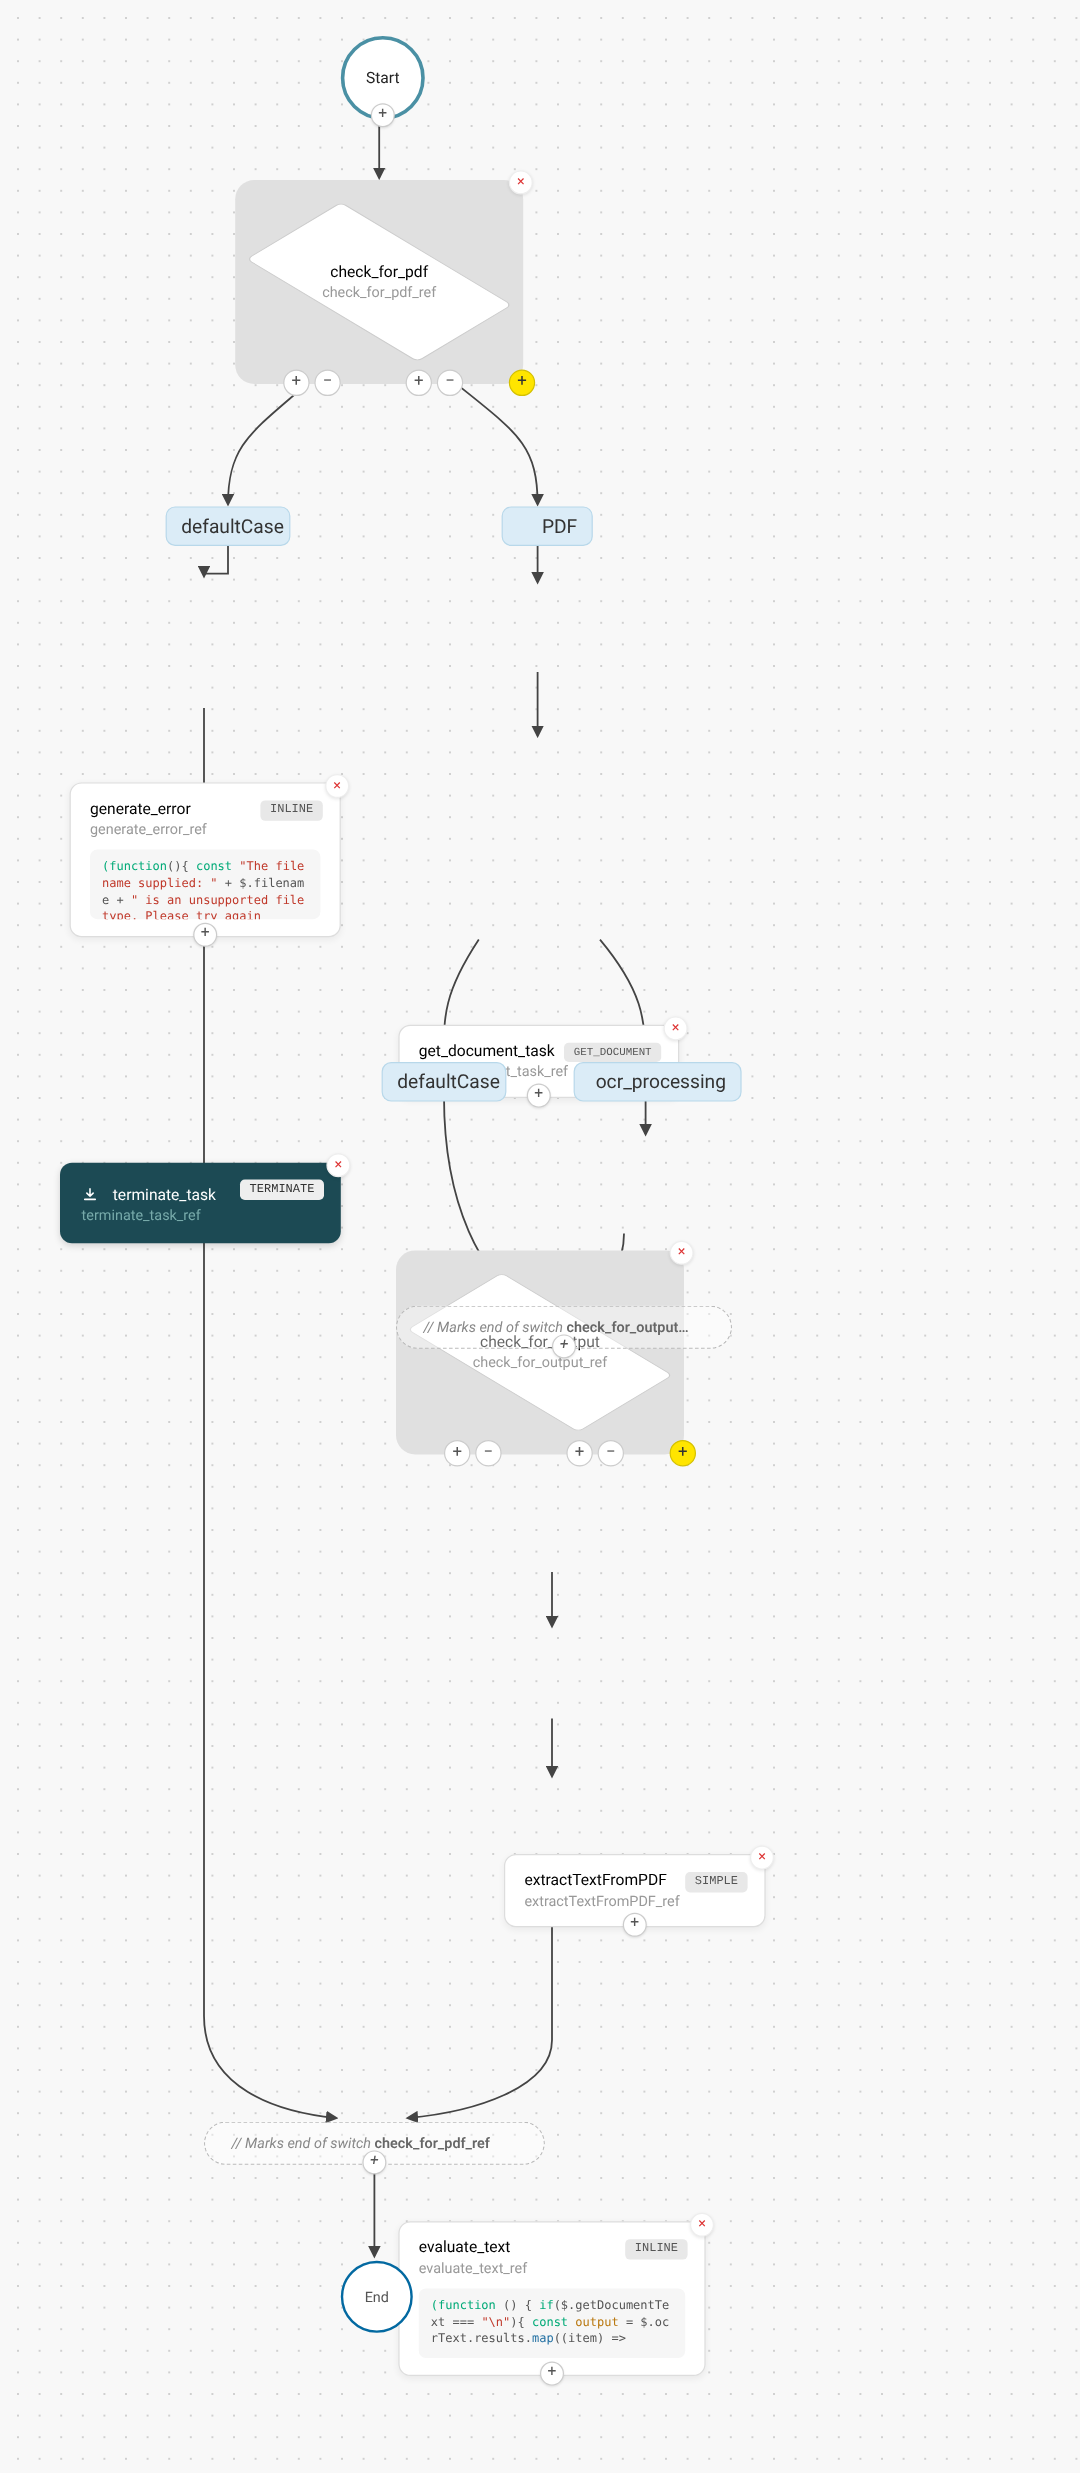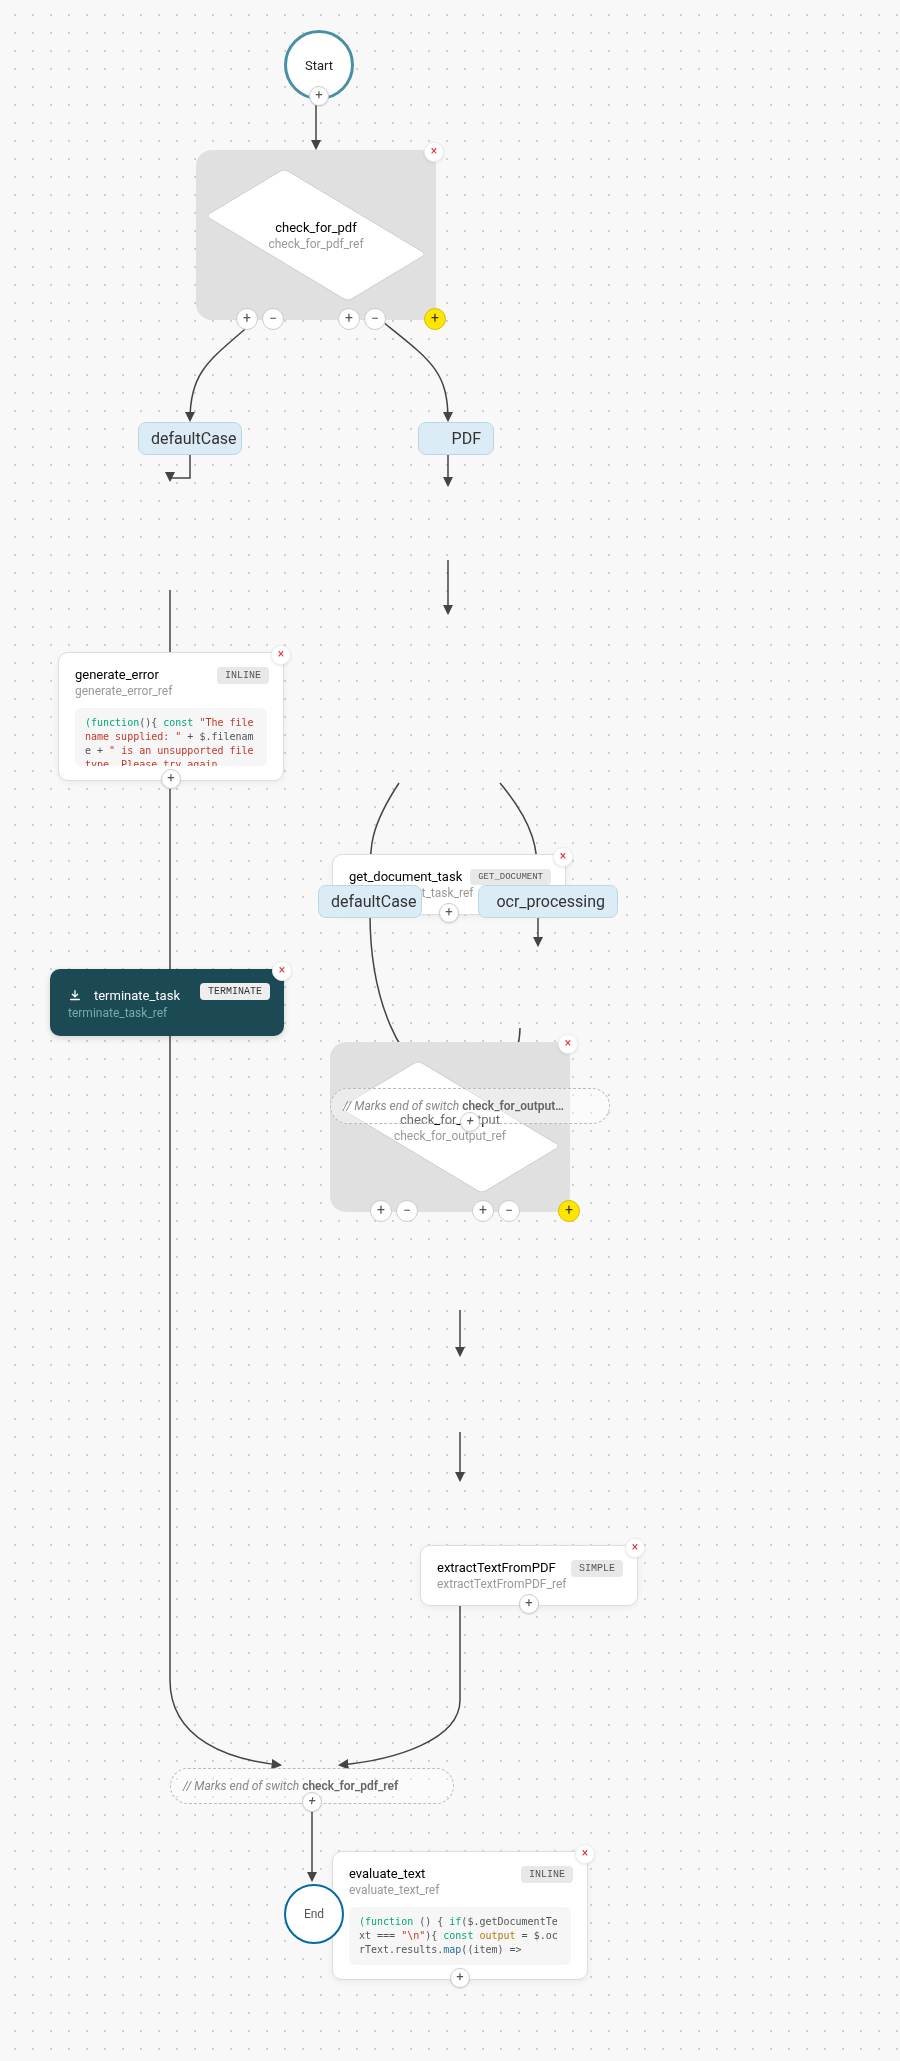--- a/index.html
+++ b/index.html
@@ -22,21 +22,21 @@
 .code-snippet .kw{color:#0a7}
 .code-snippet .str{color:#c0392b}
 .code-snippet .fn{color:#2471a3}
 .code-snippet .var{color:#b9770e}
 .term-box{background:#1c4a54;color:#fff;border-radius:10px;padding:16px 18px;position:relative;box-sizing:border-box;box-shadow:0 2px 6px rgba(0,0,0,0.15)}
 .term-box .task-title{color:#fff}
 .term-box .task-sub{color:#7aa}
 .term-box .task-tag{background:#eee;color:#333}
 .term-icon{display:inline-block;width:14px;height:14px;margin-right:8px;vertical-align:middle}
 .case-pill{background:#dbecf7;border:1px solid #b8d8ea;border-radius:8px;padding:6px 12px;font-size:16px;color:#333;text-align:right;box-sizing:border-box}
-.end-switch{border:1.5px dashed #bbb;border-radius:24px;background:rgba(255,255,255,0.4);padding:10px 12px;font-size:12px;color:#888;text-align:left;box-sizing:border-box;font-style:italic}
+.end-switch{border:1.5px dashed #bbb;border-radius:24px;background:rgba(255,255,255,0.4);padding:10px 22px;font-size:12px;color:#888;text-align:left;box-sizing:border-box;font-style:italic}
 .end-switch b{color:#666;font-style:normal;font-weight:600}
 .close-btn{position:absolute;width:18px;height:18px;border-radius:50%;background:#fff;border:1px solid #eee;color:#d33;font-size:12px;line-height:16px;text-align:center;top:-8px;right:-8px;box-shadow:0 1px 3px rgba(0,0,0,0.1)}
 .plus-btn{width:18px;height:18px;border-radius:50%;background:#fff;border:1px solid #ccc;color:#555;font-size:13px;line-height:16px;text-align:center;position:absolute;box-shadow:0 1px 2px rgba(0,0,0,0.1)}
 .pm-group{position:absolute;display:flex;gap:4px}
 .pm-btn{width:20px;height:20px;border-radius:50%;background:#fff;border:1px solid #ccc;color:#555;font-size:14px;line-height:18px;text-align:center}
 .add-branch{position:absolute;width:20px;height:20px;border-radius:50%;background:#ffe500;border:1px solid #d4c000;color:#333;font-size:14px;line-height:18px;text-align:center}
 </style>
 </head>
 <body>
 <div class="dots"></div>

